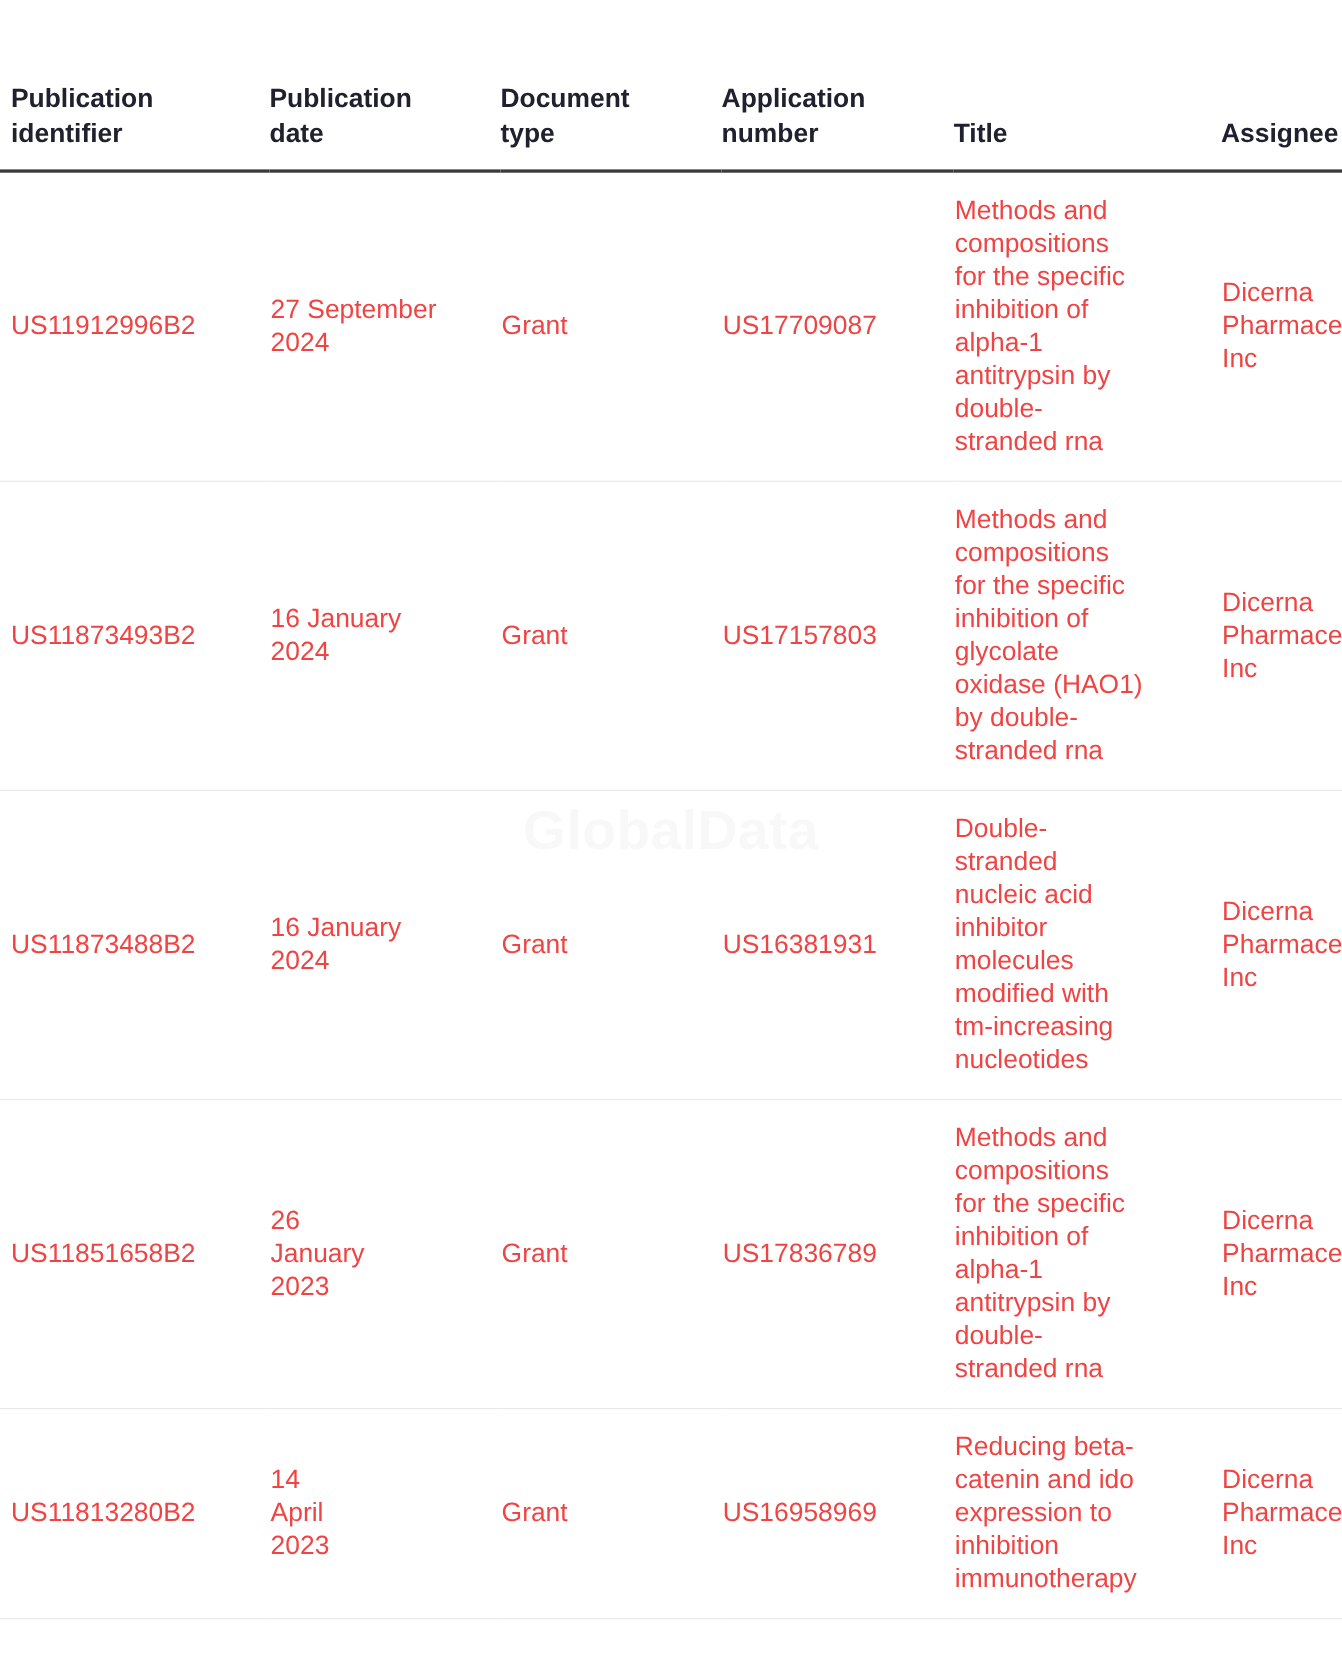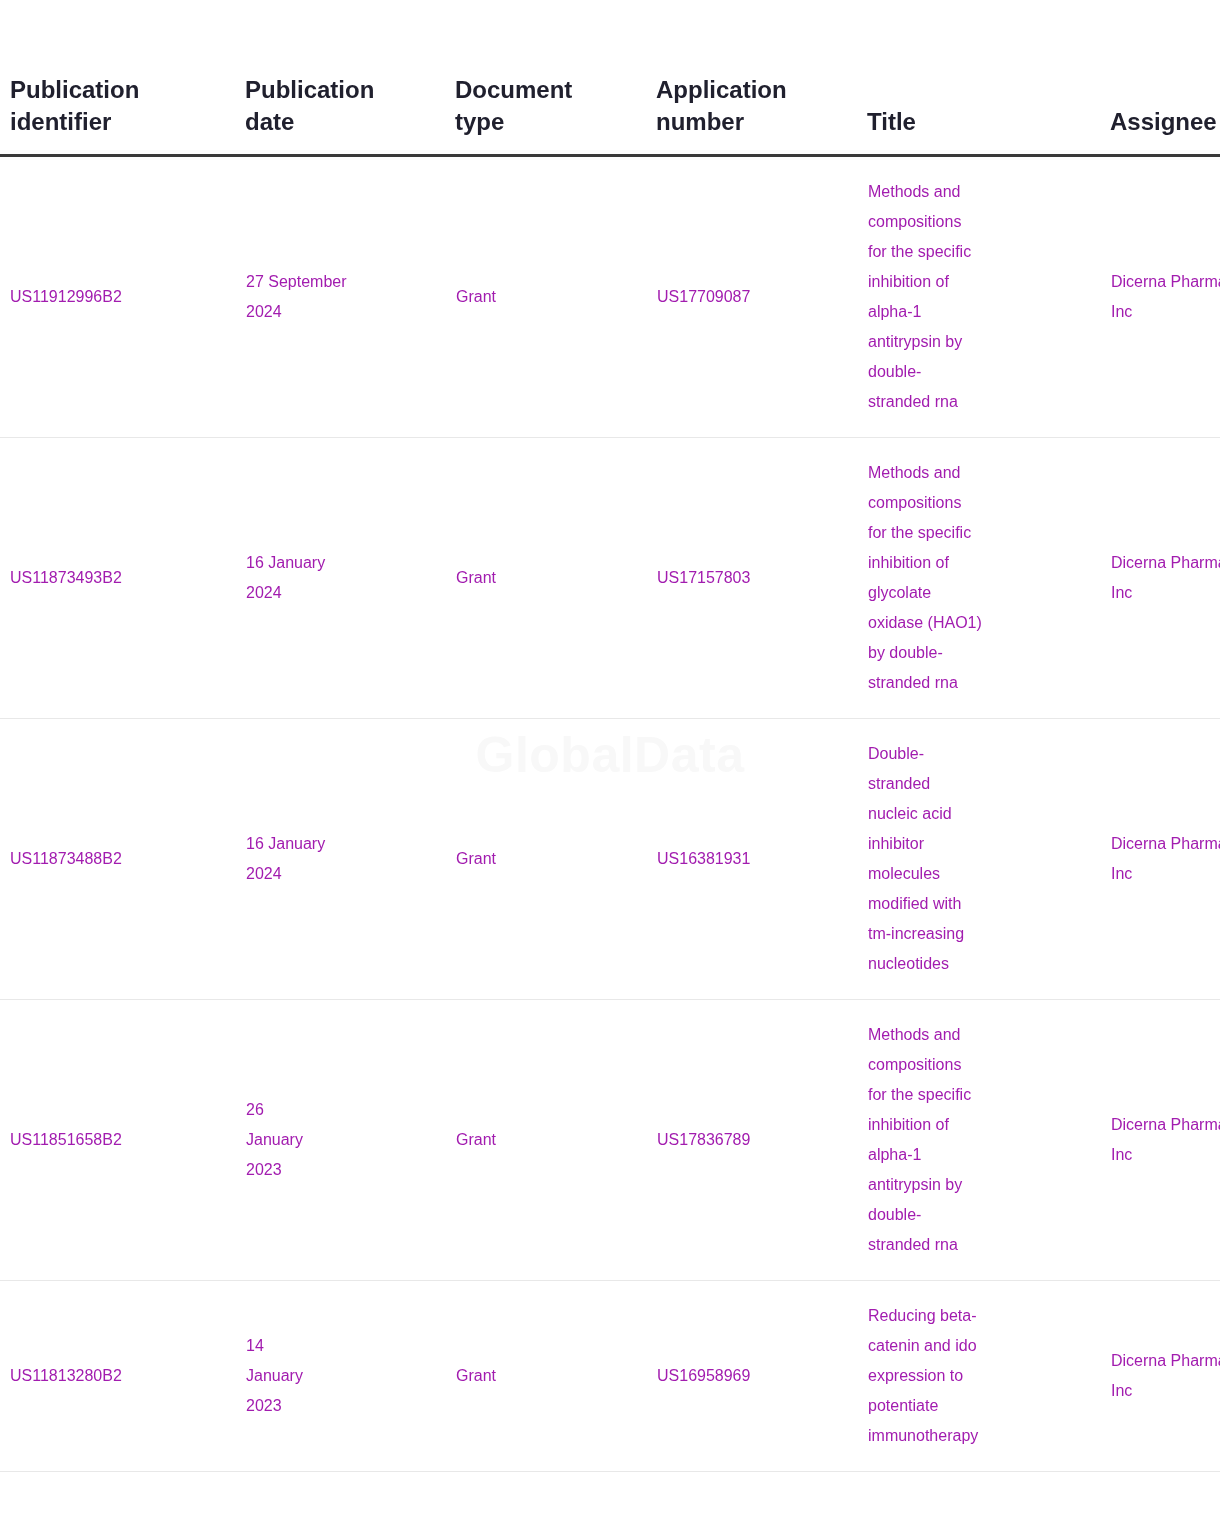--- a/index.html
+++ b/index.html
@@ -46,23 +46,23 @@
     color: #20202e;
     text-align: left;
     vertical-align: bottom;
     line-height: 32px;
     padding: 74px 0 16px 0;
     white-space: pre-line;
     border-bottom: 3px solid #3a3a3a;
   }
   thead th:first-child, tbody td:first-child { padding-left: 10px; }
   tbody td {
-    font-size: 16px;
+    font-size: 24px;
     line-height: 30px;
-    color: #a21caf;
+    color: #ef4444;
     vertical-align: middle;
     text-align: left;
     padding-top: 20px;
     padding-bottom: 20px;
     white-space: pre-line;
     padding-right: 20px;
   }
   tbody tr { border-bottom: 1px solid #e8e8e8; }
   tbody tr:last-child { border-bottom: 1px solid #e8e8e8; } 
 </style>
@@ -156,25 +156,25 @@
 inhibition of
 alpha-1
 antitrypsin by
 double-
 stranded rna</td>
         <td>Dicerna Pharmaceuticals Inc</td>
       </tr>
       <tr>
         <td>US11813280B2</td>
         <td>14
-January
+April
 2023</td>
         <td>Grant</td>
         <td>US16958969</td>
         <td>Reducing beta-
 catenin and ido
 expression to
-potentiate
+inhibition
 immunotherapy</td>
         <td>Dicerna Pharmaceuticals Inc</td>
       </tr>
     </tbody>
 </table>
 
 </body></html>

